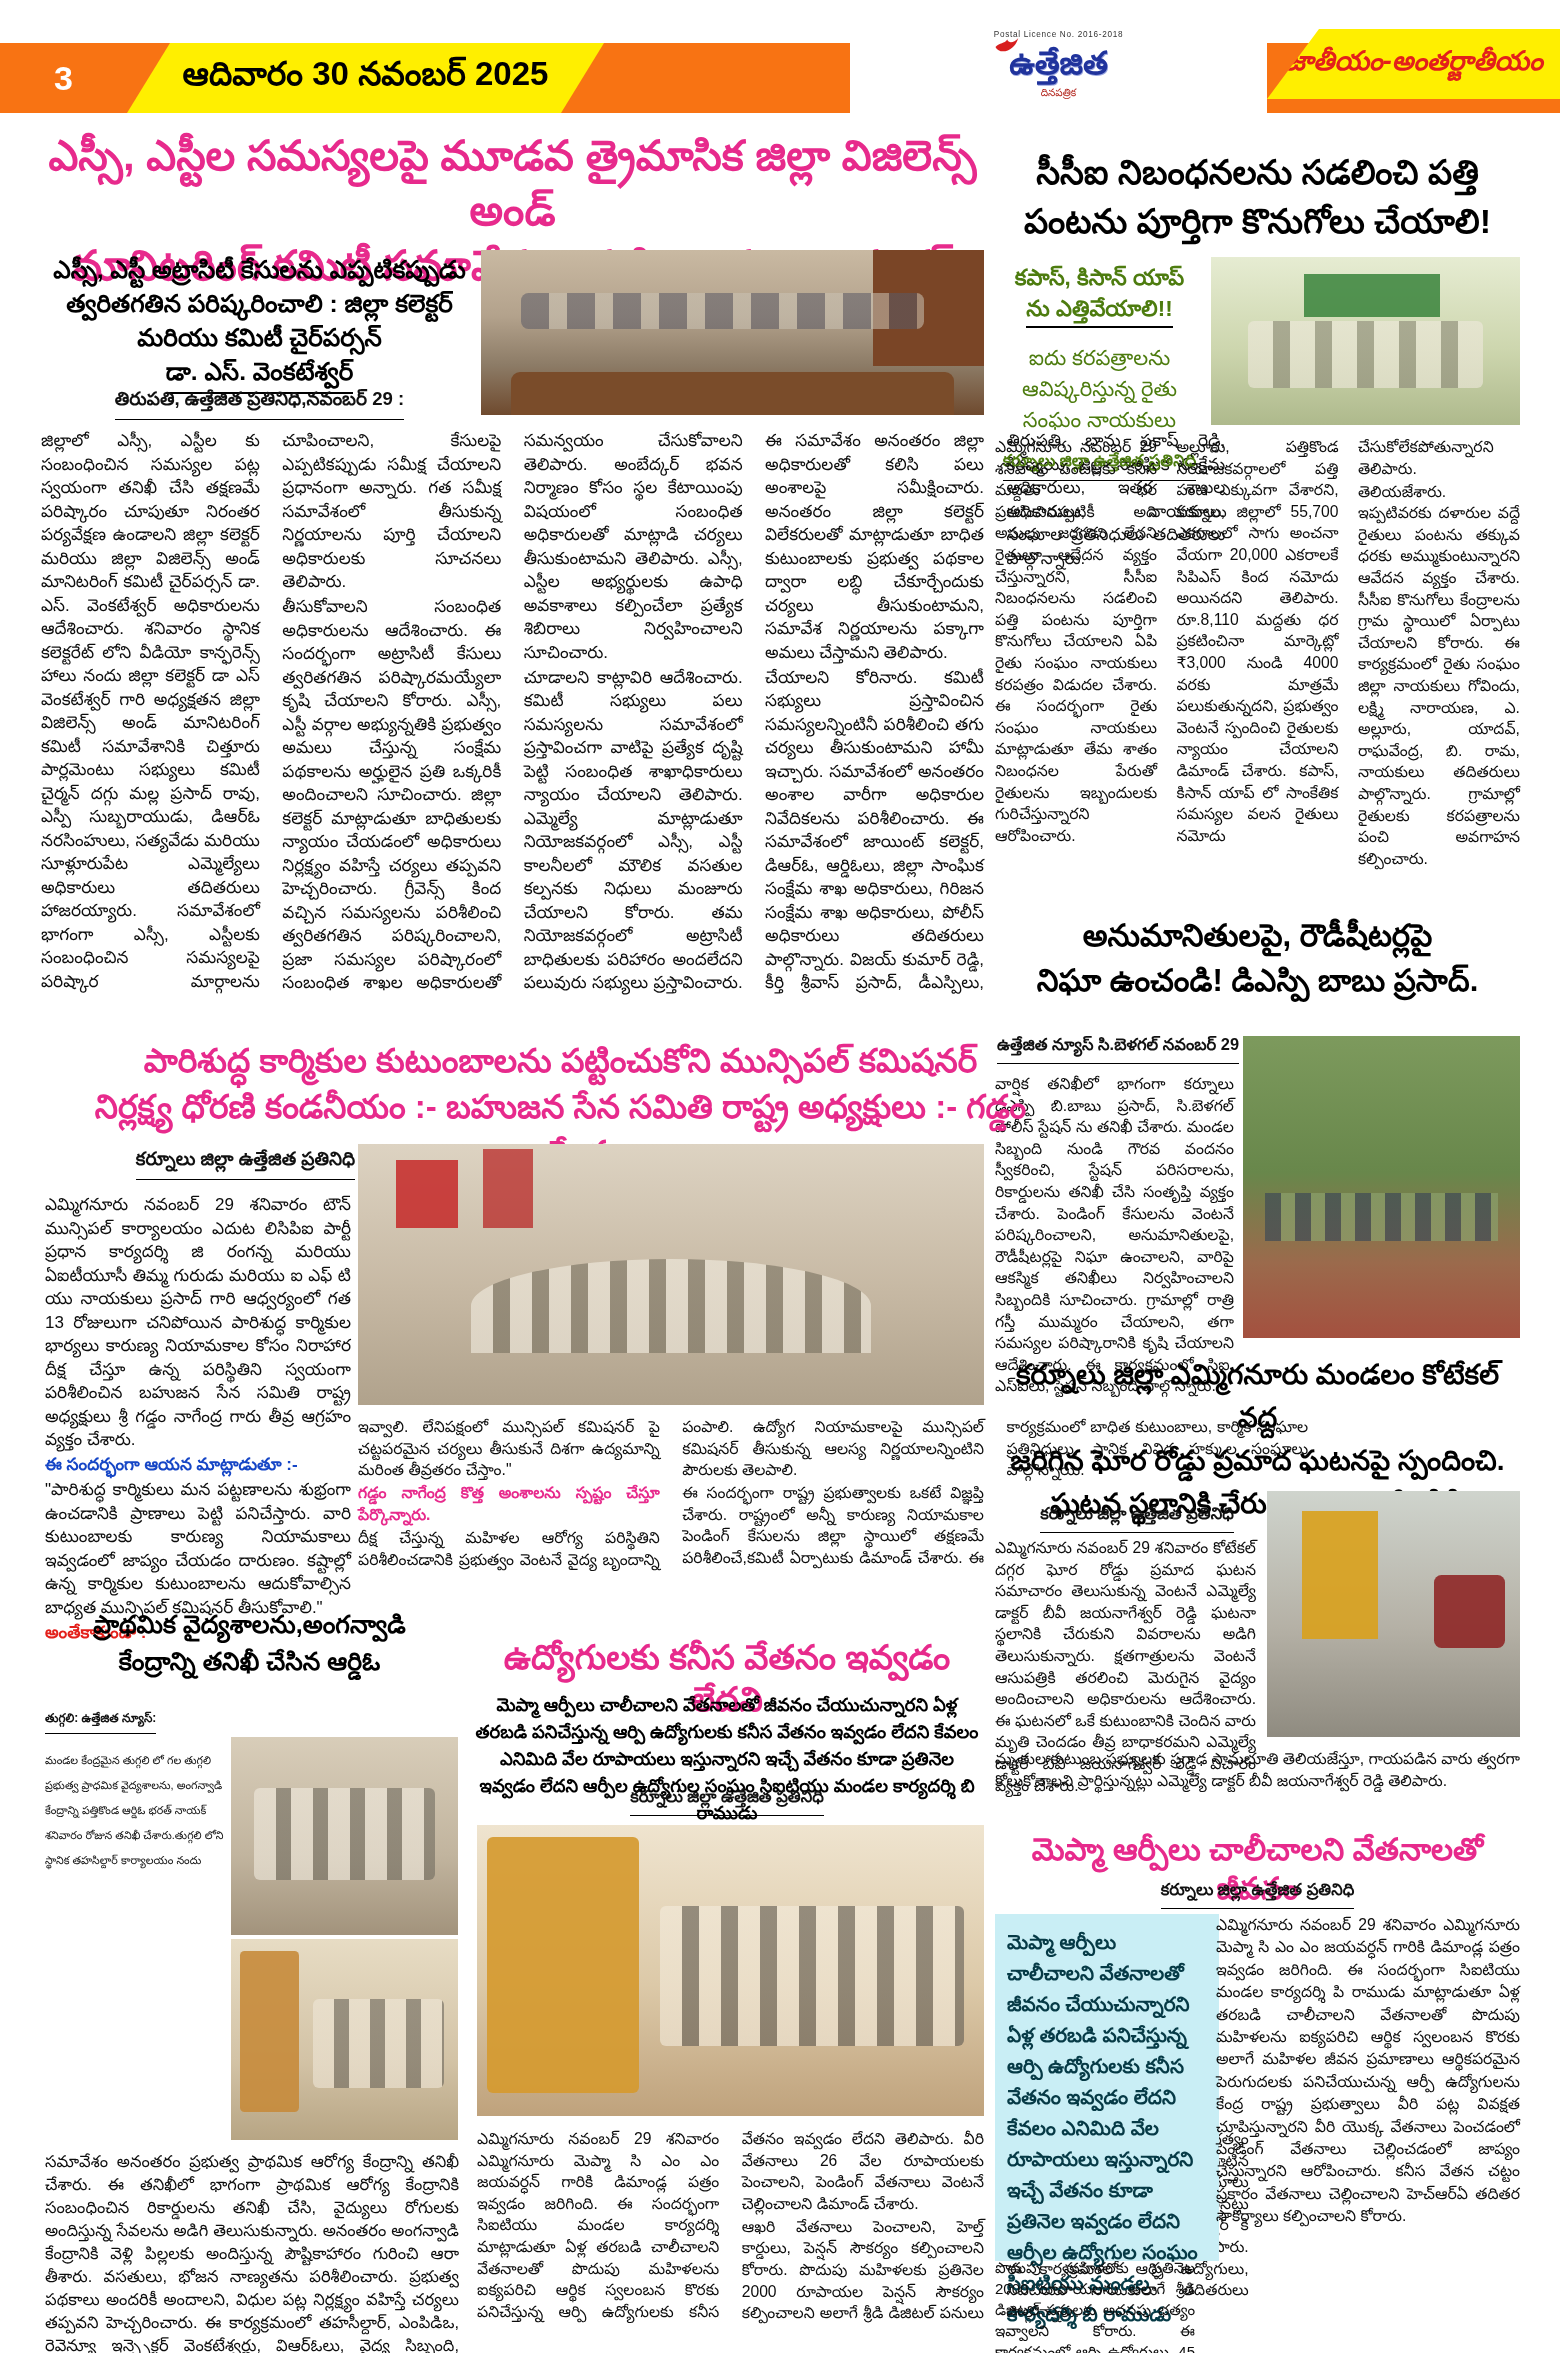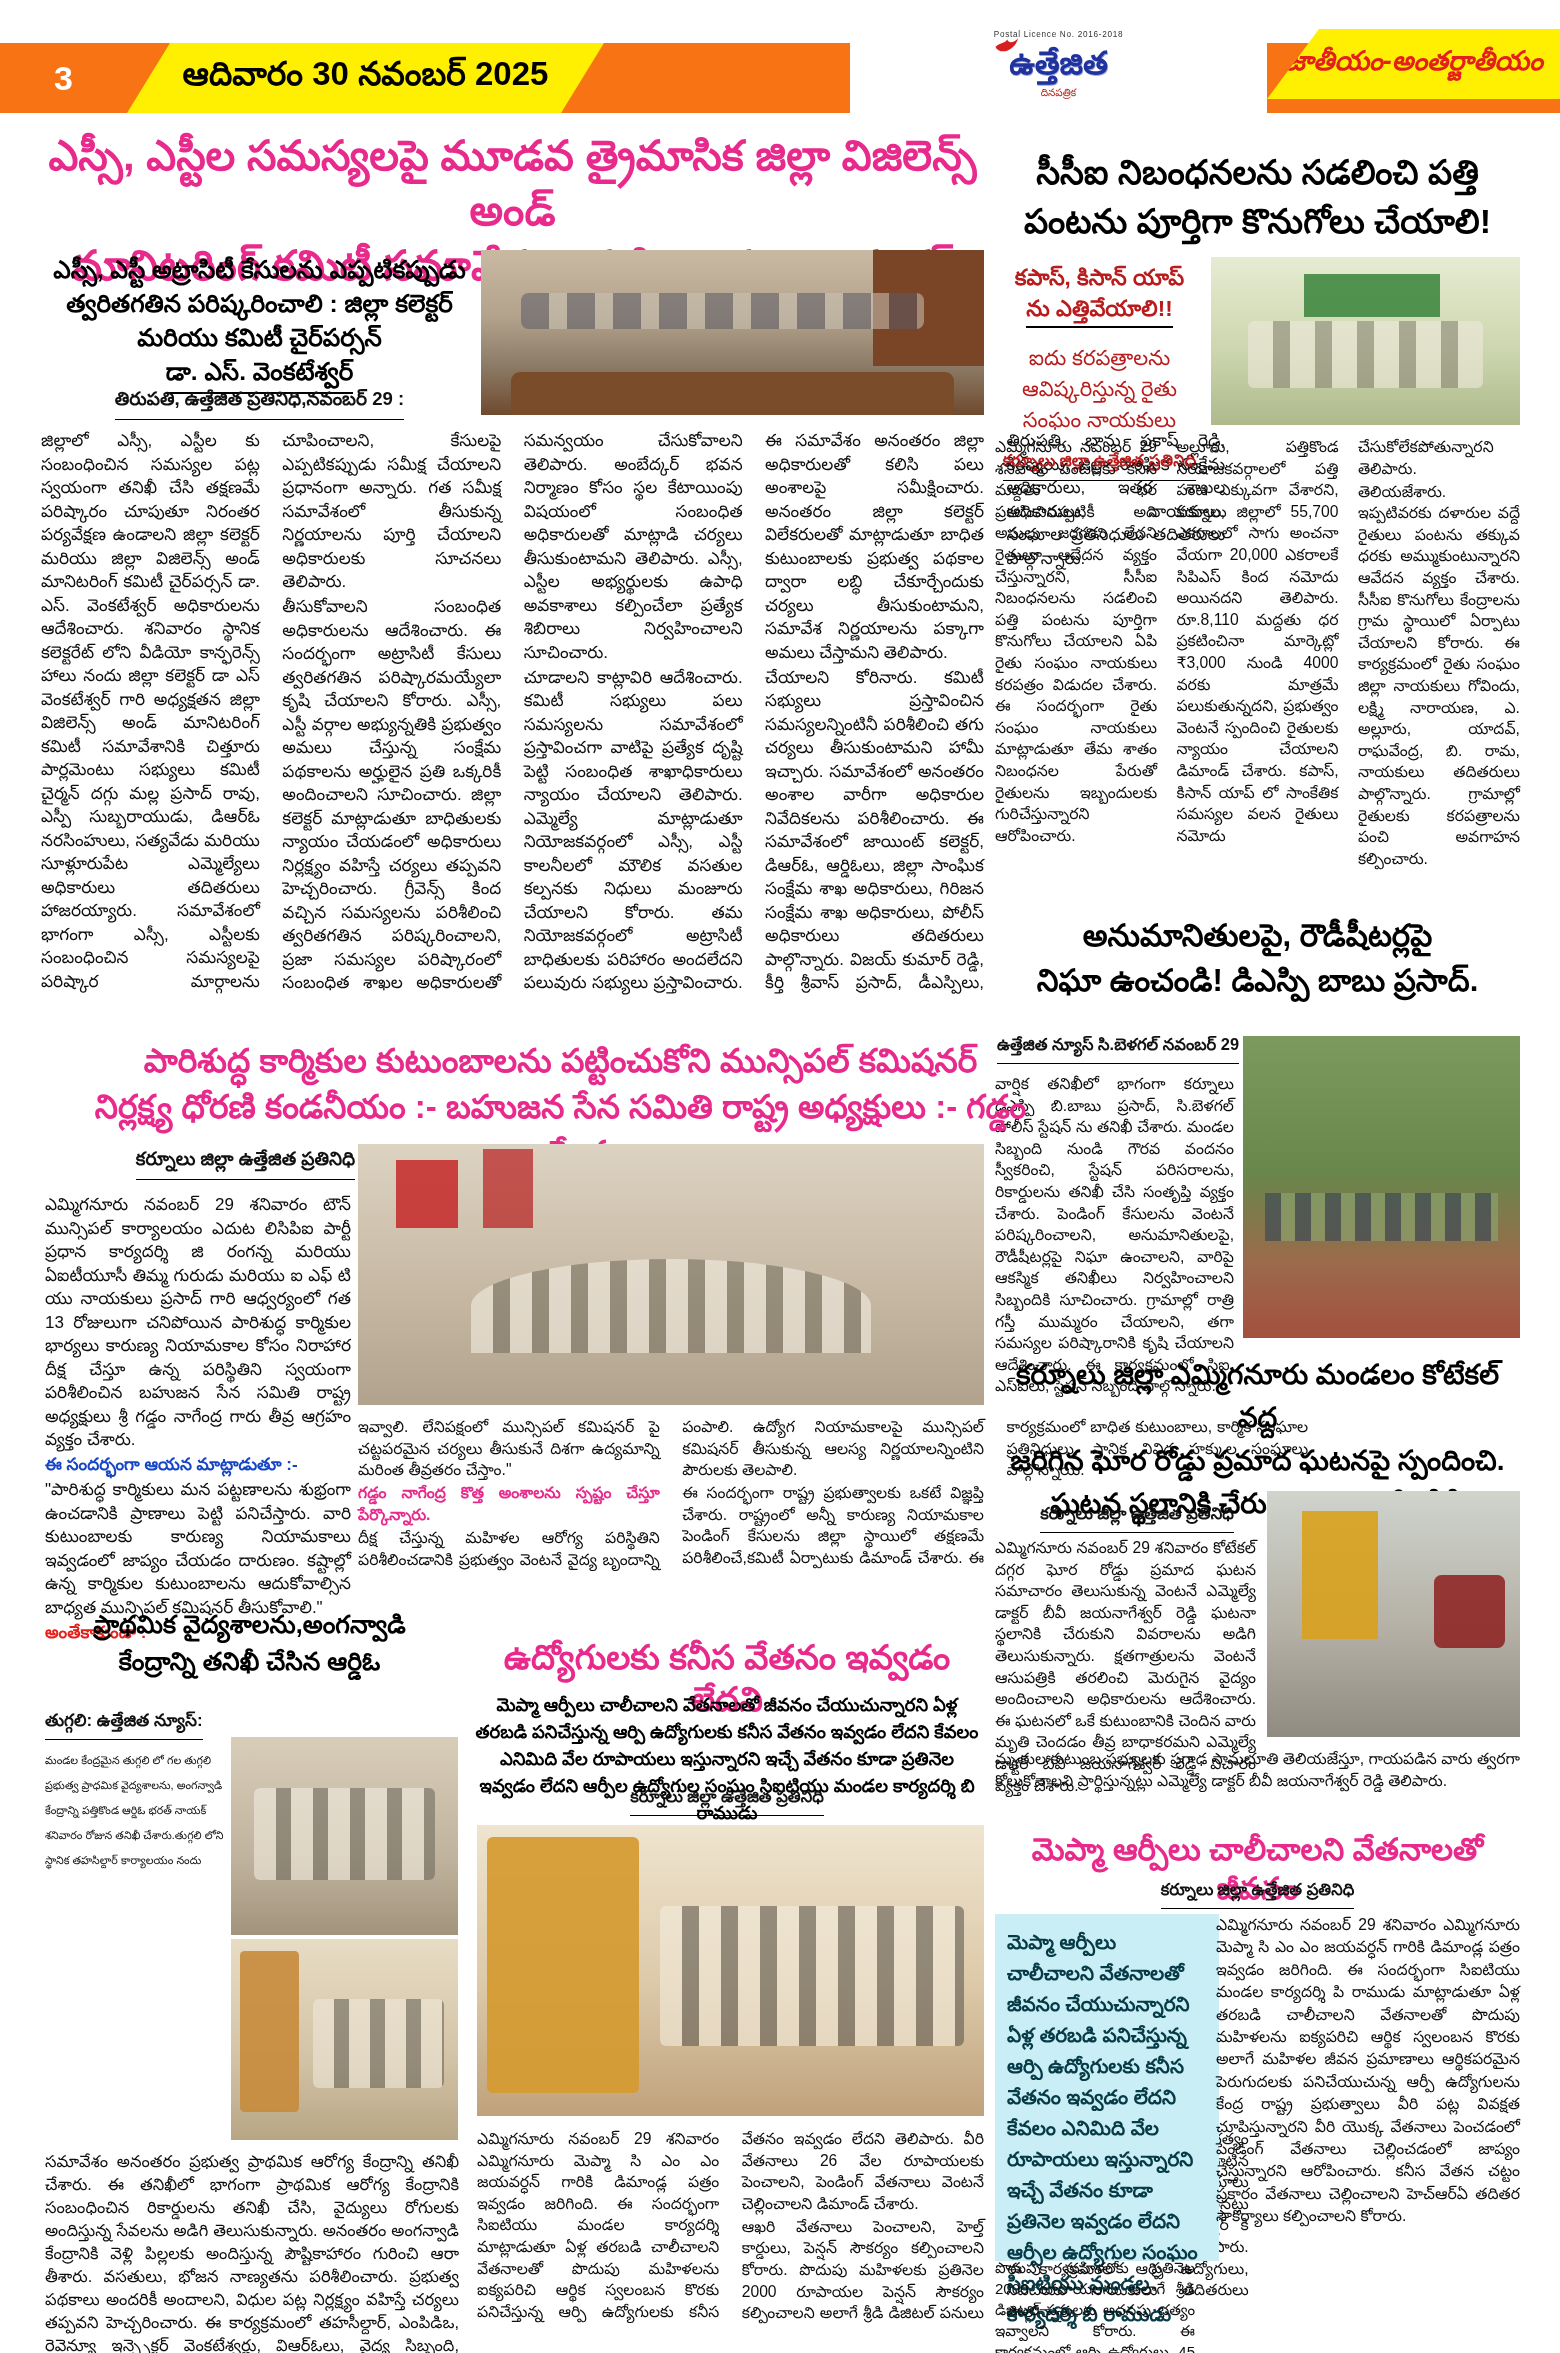--- a/index.html
+++ b/index.html
@@ -67,21 +67,21 @@
   .ph6 .ppl{left:10%;top:26%;width:80%;height:46%;background:
      repeating-linear-gradient(90deg,#f1ebdf 0 22.4px,#6f6a5e 22.4px 37px);opacity:.6;border-radius:6px;}
   .ph7{background:linear-gradient(180deg,#e7dcc4 0%,#d3c3a6 60%,#b7a584 100%);}
   .ph7 .door{left:4%;top:6%;width:26%;height:80%;background:#c78b3b;opacity:.9;border-radius:4.5px;}
   .ph7 .ppl{left:36%;top:30%;width:58%;height:44%;background:
      repeating-linear-gradient(90deg,#efe7d8 0 21px,#6b665c 21px 36px);opacity:.6;border-radius:6px;}
   .ph8{background:linear-gradient(180deg,#efe4cf 0%,#dcc9a8 55%,#bfa27c 100%);}
   .ph8 .door{left:2%;top:4%;width:30%;height:88%;background:#d59a30;opacity:.92;border-radius:6px;}
   .ph8 .ppl{left:36%;top:28%;width:60%;height:48%;background:
      repeating-linear-gradient(90deg,#f4ecdd 0 22.4px,#5f5a52 22.4px 39px);opacity:.6;border-radius:6px;}
-  .caption-col{font-weight:bold;text-align:center;color:#b91c1c;}
+  .caption-col{font-weight:bold;text-align:center;color:#4d7c0f;}
   .cyanbox{background:var(--cyan,#c9eef5);padding:13.4px 12px;font-size:20px;line-height:31px;
     font-weight:bold;text-align:left;color:#063a46;}
 </style>
 </head>
 <body>
 
 <div class="page">
 
   <div class="abs topbar"></div>
   <div class="abs pageno">3</div>
@@ -197,21 +197,21 @@
     <p>ఇవ్వాలి. లేనిపక్షంలో మున్సిపల్ కమిషనర్ పై చట్టపరమైన చర్యలు తీసుకునే దిశగా ఉద్యమాన్ని మరింత తీవ్రతరం చేస్తాం."</p>
     <p class="pink-sub">గడ్డం నాగేంద్ర కొత్త అంశాలను స్పష్టం చేస్తూ పేర్కొన్నారు.</p>
     <p>దీక్ష చేస్తున్న మహిళల ఆరోగ్య పరిస్థితిని పరిశీలించడానికి ప్రభుత్వం వెంటనే వైద్య బృందాన్ని పంపాలి. ఉద్యోగ నియామకాలపై మున్సిపల్ కమిషనర్ తీసుకున్న ఆలస్య నిర్ణయాలన్నింటిని పౌరులకు తెలపాలి.</p>
     <p>ఈ సందర్భంగా రాష్ట్ర ప్రభుత్వాలకు ఒకటే విజ్ఞప్తి చేశారు. రాష్ట్రంలో అన్నీ కారుణ్య నియామకాల పెండింగ్ కేసులను జిల్లా స్థాయిలో తక్షణమే పరిశీలించే,కమిటీ ఏర్పాటుకు డిమాండ్ చేశారు. ఈ కార్యక్రమంలో బాధిత కుటుంబాలు, కార్మిక సంఘాల ప్రతినిధులు, స్థానిక వివిధ హక్కుల సంఘాలు పాల్గొన్నాయి.</p>
   </div>
 
   <div class="abs hl-black" style="left:41px;top:1606px;width:417px;font-size:25px;line-height:37px;">
     <div>ప్రాథమిక వైద్యశాలను,అంగన్వాడి</div>
     <div>కేంద్రాన్ని తనిఖీ చేసిన ఆర్డిఓ</div>
   </div>
-  <div class="abs byline" style="left:45px;top:1711px;width:186px;font-size:17px;text-align:left;">
+  <div class="abs byline" style="left:45px;top:1711px;width:186px;font-size:12px;text-align:left;">
     <span class="u">తుగ్గలి: ఉత్తేజిత న్యూస్:</span>
   </div>
   <div class="abs bodytxt" style="left:45px;top:1748px;width:179px;height:395px;font-size:11px;line-height:25px;text-align:left;">మండల కేంద్రమైన తుగ్గలి లో గల తుగ్గలి ప్రభుత్వ ప్రాధమిక వైద్యశాలను, అంగన్వాడి కేంద్రాన్ని పత్తికొండ ఆర్డిఓ భరత్ నాయక్ శనివారం రోజున తనిఖీ చేశారు.తుగ్గలి లోని స్థానిక తహసిల్దార్ కార్యాలయం నందు</div>
   <div class="abs photo ph6" style="left:231px;top:1737px;width:227px;height:198px;">
     <div class="ppl"></div>
   </div>
   <div class="abs photo ph7" style="left:231px;top:1939px;width:227px;height:201px;">
     <div class="door"></div>
     <div class="ppl"></div>
   </div>

